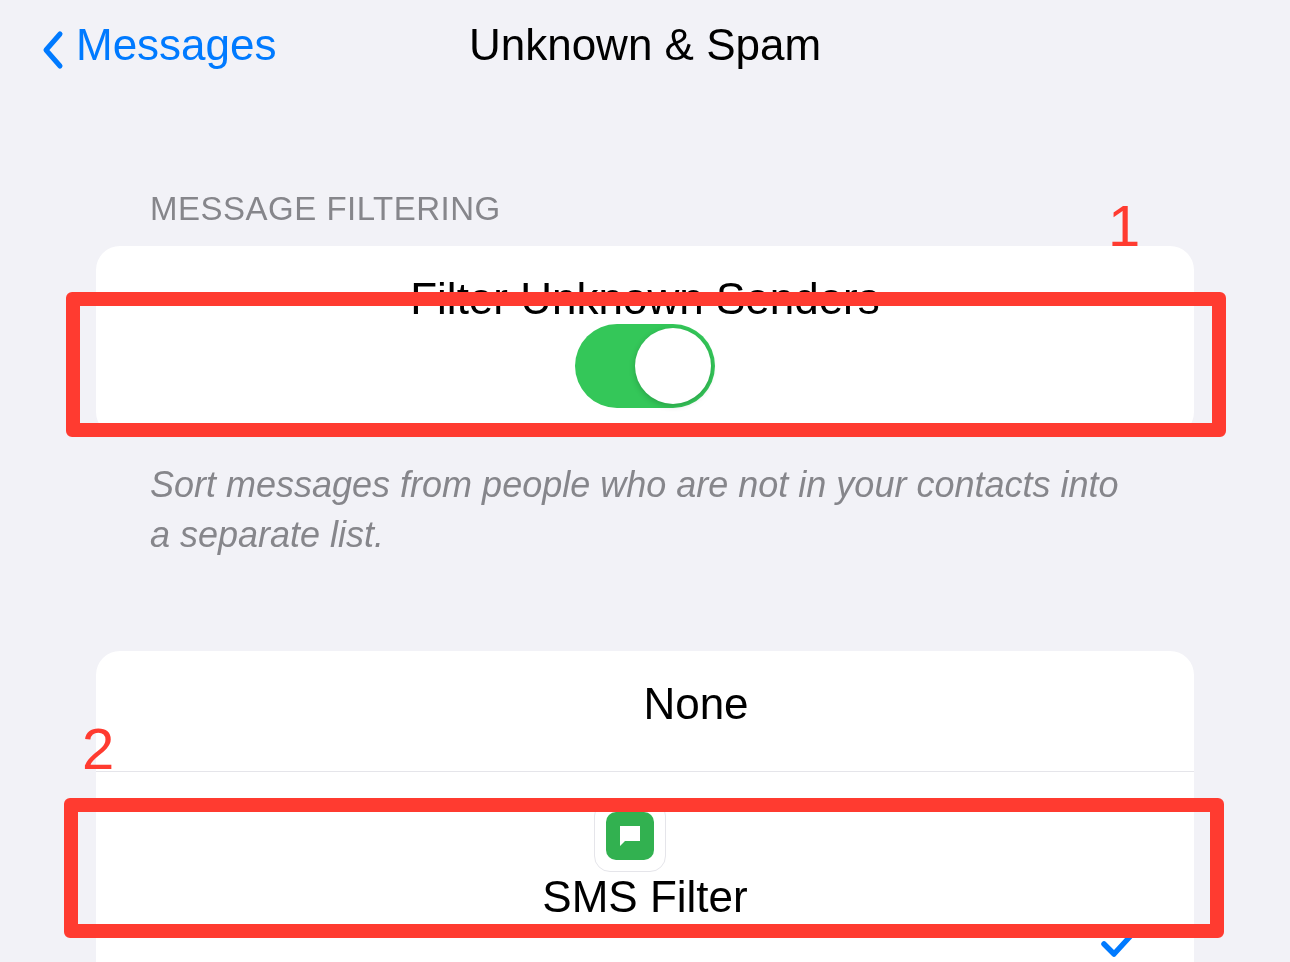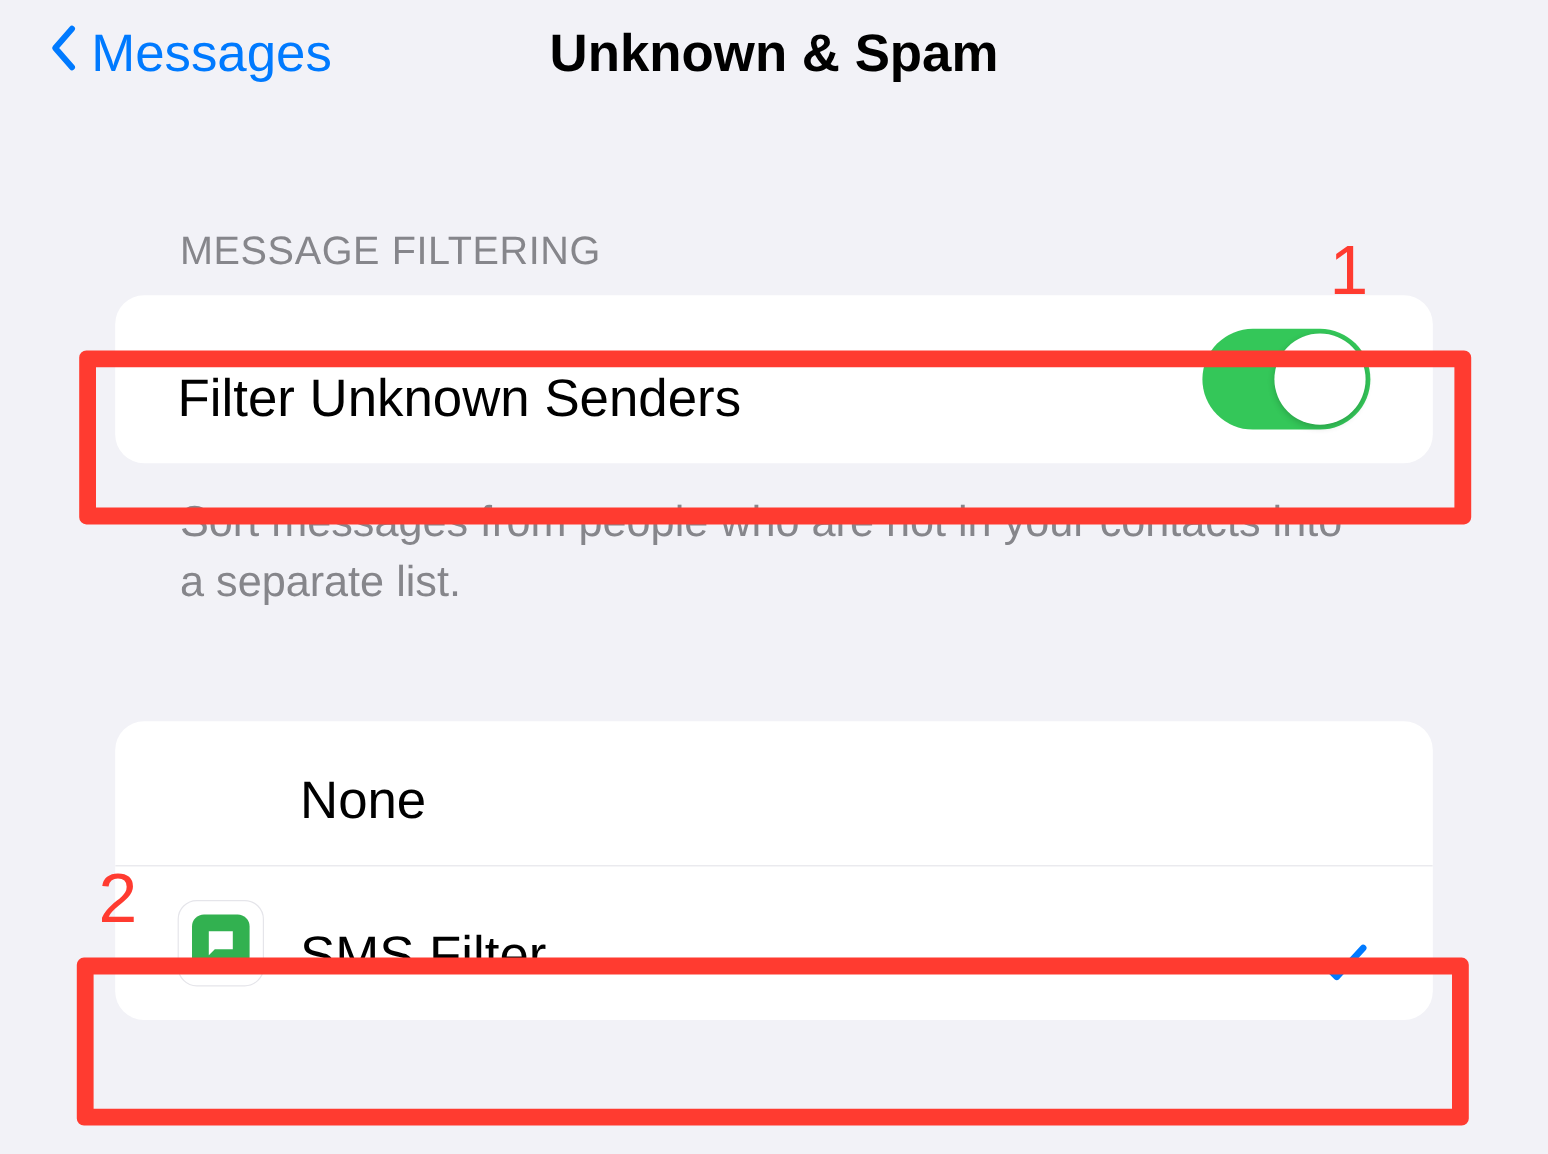--- a/index.html
+++ b/index.html
@@ -16,36 +16,36 @@
     }
     .nav-bar {
       display: flex;
       align-items: center;
       padding: 10px 40px 10px 40px;
       height: 90px;
       position: relative;
     }
     .back-button {
       display: flex;
-      align-items: flex-start;
+      align-items: flex-end;
       color: #007aff;
       font-size: 44px;
       font-weight: 400;
       cursor: pointer;
       position: absolute;
       left: 40px;
     }
     .back-chevron {
       width: 24px;
       height: 40px;
       margin-right: 12px;
     }
     .nav-title {
       font-size: 44px;
-      font-weight: 700;
+      font-weight: 400;
       color: #000;
       position: absolute;
       left: 50%;
       transform: translateX(-50%);
     }
     .content {
       padding: 0 96px;
       margin-top: 100px;
     }
     .section-header {
@@ -56,24 +56,25 @@
       margin-bottom: 18px;
       text-transform: uppercase;
     }
     .settings-group {
       background: #ffffff;
       border-radius: 24px;
       overflow: hidden;
     }
     .settings-row {
       display: flex;
-      align-items: flex-end;
+      align-items: center;
       padding: 28px 52px;
       min-height: 120px;
       position: relative;
+      flex-direction: column;
     }
     .settings-row + .settings-row {
       border-top: 1px solid #e5e5ea;
     }
     .row-label {
       font-size: 44px;
       color: #000;
       flex: 1;
     }
     .toggle {
@@ -92,20 +93,21 @@
       position: absolute;
       top: 4px;
       right: 4px;
       box-shadow: 0 2px 6px rgba(0,0,0,0.2);
     }
     .footer-text {
       font-size: 36px;
       color: #86868b;
       padding: 24px 54px 0 54px;
       line-height: 1.4;
+      font-style: italic;
     }
     .section-gap {
       height: 90px;
     }
     .app-icon {
       width: 72px;
       height: 72px;
       background: #fff;
       border: 1px solid #e5e5ea;
       border-radius: 16px;

